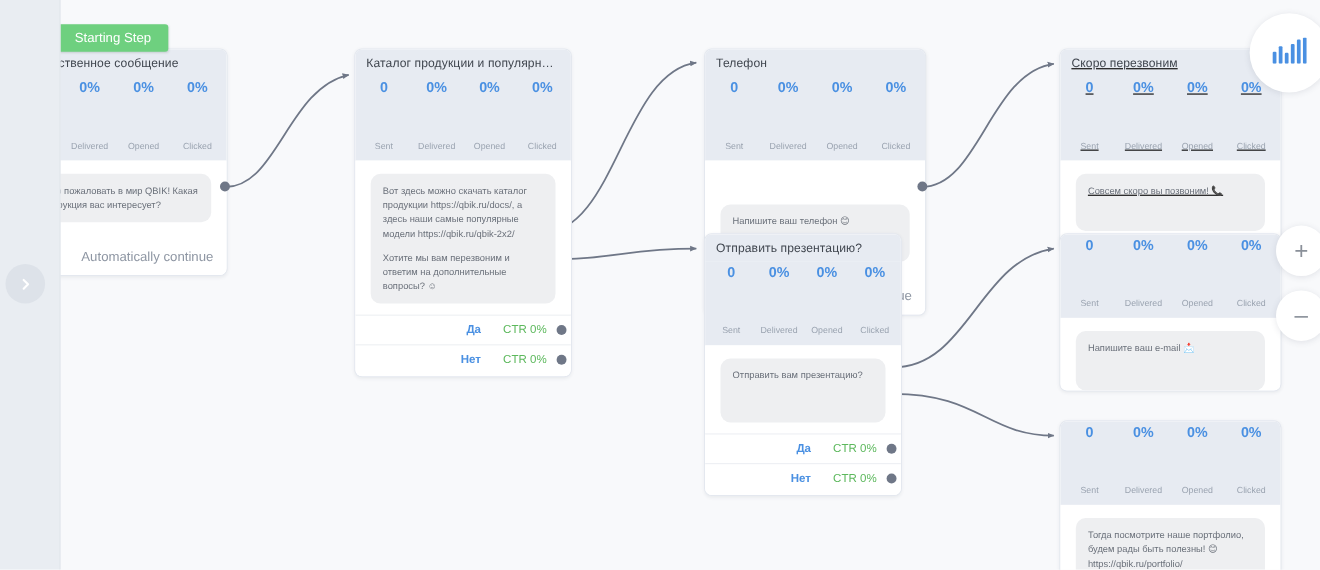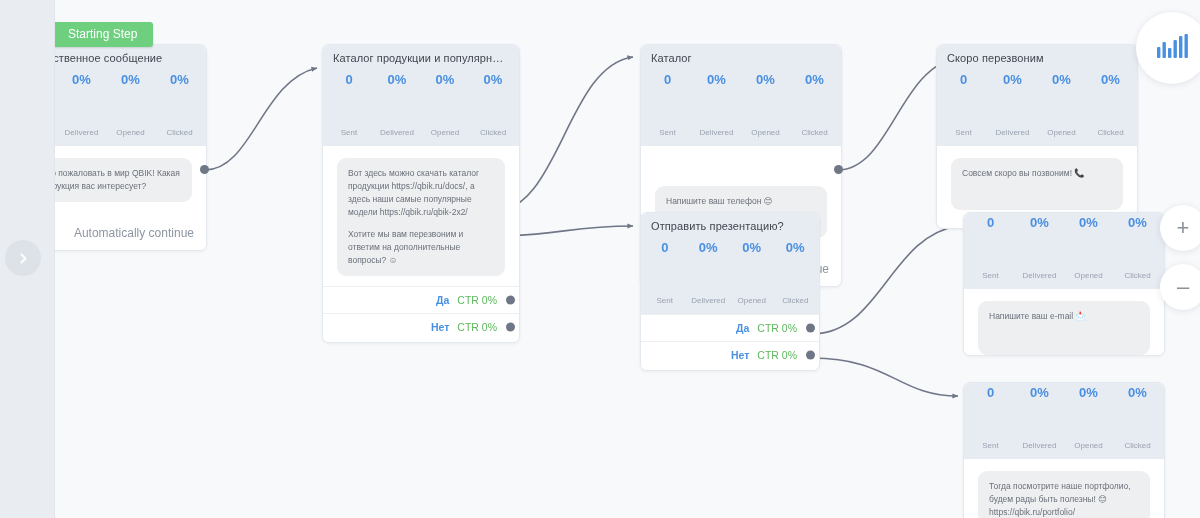--- a/index.html
+++ b/index.html
@@ -67,21 +67,21 @@
   .auto-continue{
     text-align:right;
     font-size:12px;
     color:#8e96a3;
     padding:14px 12px 10px 0;
     background:#fff;
   }
   .choices{background:#fff;padding:0 0 2px 0;}
   .choice{
     display:flex;align-items:flex-start;justify-content:flex-end;
-    gap:8px;
+    gap:20px;
     border-top:1px solid #edeff3;
     padding:7px 22px 7px 10px;
     position:relative;
   }
   .choice .lab{font-size:10.5px;color:#4a90e2;font-weight:700;}
   .choice .ctr{font-size:10.5px;color:#5cb85c;font-weight:400;}
   .choice .port{
     position:absolute;right:4px;top:50%;transform:translateY(-50%);
     width:9px;height:9px;border-radius:50%;background:#6f7787;
   }
@@ -212,21 +212,21 @@
       </div>
       <div class="choice">
         <span class="lab">Нет</span>
         <span class="ctr">CTR 0%</span>
         <span class="port"></span>
       </div>
     </div>
   </div>
 
   <div class="node" style="left:640px;top:44px;width:200px;">
-    <div class="node-head">Каталог</div>
+    <div class="node-head">Телефон</div>
     <div class="node-stats">
       <div class="stat">
         <div class="v">0</div>
         <div class="l">Sent</div>
       </div>
       <div class="stat">
         <div class="v">0%</div>
         <div class="l">Delivered</div>
       </div>
       <div class="stat">
@@ -238,21 +238,21 @@
         <div class="l">Clicked</div>
       </div>
     </div>
     <div class="node-body">
       <div class="bubble" style="min-height:34px;margin-top:28px;">Напишите ваш телефон 😊</div>
     </div>
     <div class="auto-continue">Automatically continue</div>
   </div>
   <div class="node-port" style="left:834px;top:165px;"></div>
 
-  <div class="node" style="left:936px;top:44px;width:200px;">
+  <div class="node" style="left:963px;top:44px;width:200px;text-decoration:underline;">
     <div class="node-head">Скоро перезвоним</div>
     <div class="node-stats">
       <div class="stat">
         <div class="v">0</div>
         <div class="l">Sent</div>
       </div>
       <div class="stat">
         <div class="v">0%</div>
         <div class="l">Delivered</div>
       </div>
@@ -282,20 +282,23 @@
         <div class="l">Delivered</div>
       </div>
       <div class="stat">
         <div class="v">0%</div>
         <div class="l">Opened</div>
       </div>
       <div class="stat">
         <div class="v">0%</div>
         <div class="l">Clicked</div>
       </div>
+    </div>
+    <div class="node-body">
+      <div class="bubble" style="min-height:40px;">Отправить вам презентацию?</div>
     </div>
     <div class="choices">
       <div class="choice">
         <span class="lab">Да</span>
         <span class="ctr">CTR 0%</span>
         <span class="port"></span>
       </div>
       <div class="choice">
         <span class="lab">Нет</span>
         <span class="ctr">CTR 0%</span>

